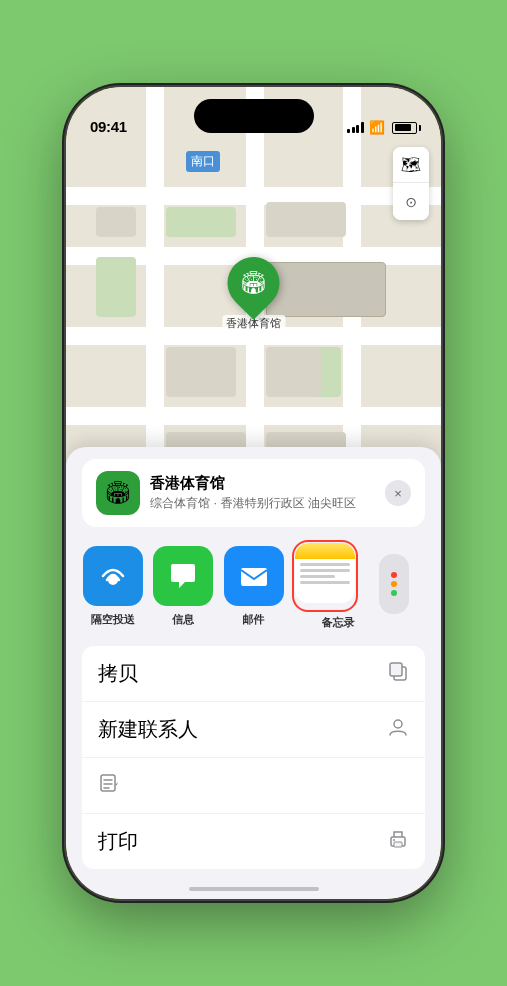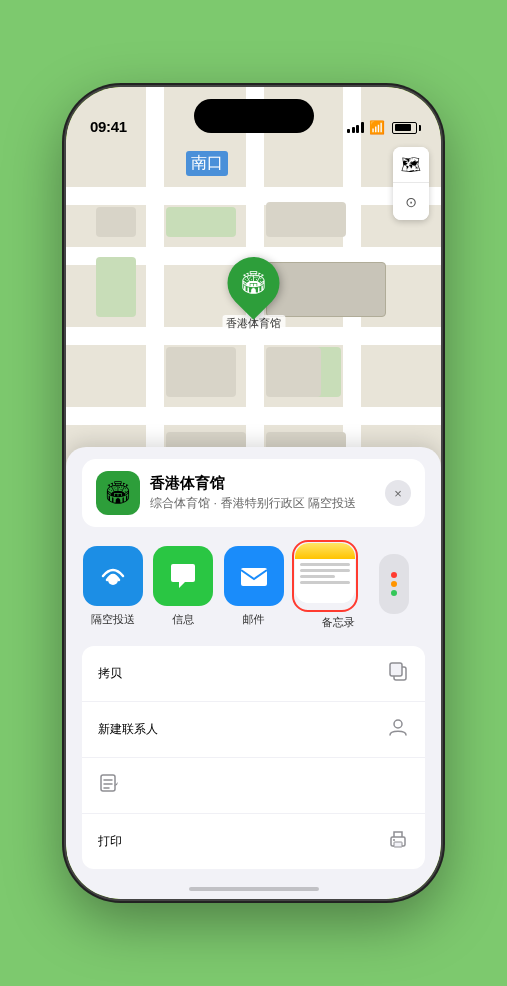--- a/index.html
+++ b/index.html
@@ -216,21 +216,21 @@
       border-bottom: none;
     }
 
     
     .map-label {
       position: absolute;
       top: 64px;
       left: 120px;
       background: #4a90d9;
       color: #fff;
-      font-size: 16px;
+      font-size: 12px;
       padding: 2px 5px;
       border-radius: 3px;
       white-space: nowrap;
     }
 
     
     .bottom-sheet {
       position: absolute;
       bottom: 0; left: 0; right: 0;
       background: #f2f2f7;
@@ -293,20 +293,21 @@
       flex-shrink: 0;
     }
 
     
     .share-apps {
       display: flex;
       align-items: center;
       padding: 16px 16px 8px;
       gap: 8px;
       overflow: hidden;
+      font-weight: bold;
     }
 
     .app-item {
       display: flex;
       flex-direction: column;
       align-items: center;
       flex: 1;
       min-width: 0;
     }
 
@@ -368,21 +369,21 @@
       cursor: pointer;
       border-bottom: 1px solid #f0f0f5;
     }
 
     .action-row-item:last-child {
       border-bottom: none;
       gap: 41px;
     }
 
     .action-row-label {
-      font-size: 12px;
+      font-size: 20px;
       color: #000;
     }
 
     .action-row-icon {
       font-size: 18px;
       color: #8e8e93;
     }
 
     
     .more-dots {
@@ -485,21 +486,21 @@
         </div>
       </div>
     </div>
 
     <div class="bottom-sheet">
 
       <div class="location-card">
         <div class="location-icon">🏟</div>
         <div class="location-info">
           <div class="location-name">香港体育馆</div>
-          <div class="location-subtitle">综合体育馆 · 香港特别行政区 隔空投送</div>
+          <div class="location-subtitle">综合体育馆 · 香港特别行政区 油尖旺区</div>
         </div>
         <div class="close-btn">
           <span>×</span>
         </div>
       </div>
 
       <div class="share-apps">
 
         <div class="app-item">
           <div class="app-icon airdrop">

